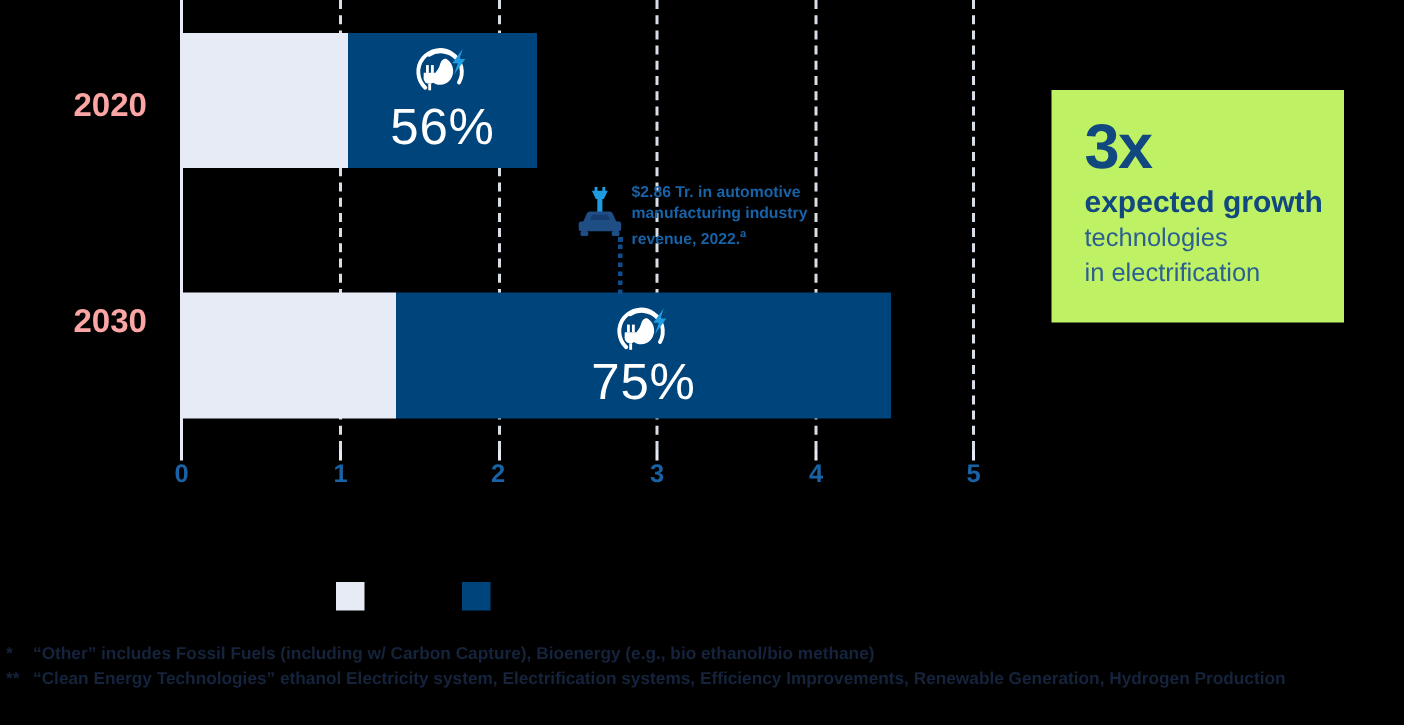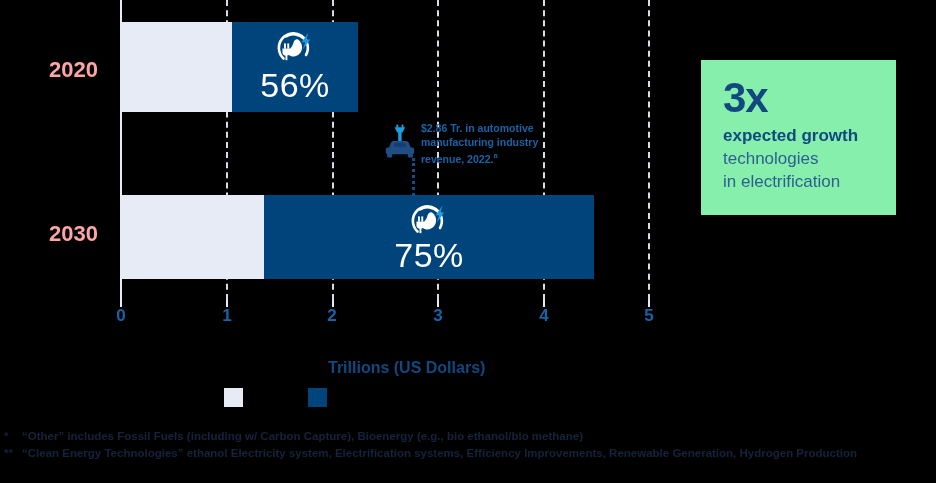--- a/index.html
+++ b/index.html
@@ -156,33 +156,33 @@
     white-space: nowrap;
   }
 
   
   #callout {
     position: absolute;
     left: 701px;
     top: 60px;
     width: 195px;
     height: 155px;
-    background: #86efac;
+    background: #bef264;
     box-sizing: border-box;
     padding: 16px 0 0 22px;
   }
   #callout .big {
     font-size: 42px;
     font-weight: 700;
     color: #10487f;
     line-height: 44px;
     letter-spacing: -1px;
   }
   #callout .sub-bold {
-    font-size: 17px;
+    font-size: 20px;
     font-weight: 700;
     color: #10487f;
     line-height: 23px;
     margin-top: 4px;
   }
   #callout .sub-reg {
     font-size: 17px;
     font-weight: 400;
     color: #2d6091;
     line-height: 23px;
@@ -255,21 +255,21 @@
           <rect x="13.3" y="15.4" width="1.9" height="5.2" fill="#ffffff"></rect>
           <rect x="11.5" y="27.8" width="1.9" height="4.4" fill="#ffffff"></rect>
 
           <path d="M34.5 4.5 L27.6 14.2 L31.3 14.2 L28.6 21.8 L36.2 11.4 L32.3 11.4 z" fill="#1f9ce0"></path>
         </svg>
       </span>
       <span class="seg-value" style="left:50%; top:44px; transform:translateX(-50%);">56%</span>
     </div>
   </div>
 
-  <div class="year-label" style="left:49px; top:201px;margin-top:20px;">2030</div>
+  <div class="year-label" style="left:49px; top:201px;">2030</div>
 
   <div class="bar-row" style="left:121px; top:195px; width:528px; height:84px;">
     <div class="seg other" style="left:0px; width:143px;"></div>
     <div class="seg clean" style="left:143px; width:330px;">
       <span class="bar-icon" style="left:50%; top:6px; transform:translateX(-50%);">
         <svg width="42" height="38" viewBox="0 0 42 38" aria-hidden="true">
           <path d="M9.5 30.5 A14.5 14.5 0 1 1 32 27" fill="none" stroke="#ffffff" stroke-width="2.6" stroke-linecap="round"></path>
           <path d="M30 10.5 A14.5 14.5 0 0 0 12 8.5" fill="none" stroke="#ffffff" stroke-width="2.6" stroke-linecap="round"></path>
           <path d="M24 11.5 c4.6 3.2 5.4 9.4 2.2 13.6 c-2.9 3.8 -8.2 4.6 -11.7 1.7 c-1.1 -0.9 -0.6 -2.6 0.5 -4.4 c1.6 -2.7 3.6 -4.4 4.3 -7.2 c0.4 -1.6 1.8 -5.1 4.7 -3.7 z" fill="#ffffff"></path>
           <path d="M8.5 20.5 h7.5 v3.6 a3.8 3.8 0 0 1 -3.8 3.8 h0 a3.8 3.8 0 0 1 -3.8 -3.8 z" fill="#ffffff"></path>
@@ -297,21 +297,20 @@
         <rect x="5.0" y="30.0" width="5.2" height="3.4" rx="1.1" fill="#1f4e85"></rect>
         <rect x="25.8" y="30.0" width="5.2" height="3.4" rx="1.1" fill="#1f4e85"></rect>
 
         <path d="M11.4 22.7 l1.5 -3.6 h10.1 l1.5 3.6 z" fill="#0c2f5c" opacity="0.55"></path>
       </svg>
     </span>
     <div class="anno-text"><span>$2.86 Tr. in automotive manufacturing industry revenue, 2022.</span><sup>a</sup></div>
   </div>
   <div class="anno-leader"></div>
 
-  <div id="axis-title">Trillions (US Dollars)</div>
 
   <div class="legend-item" style="left:224px;">
     <span class="legend-swatch" style="background:#e6ebf5;"></span>
     <span class="legend-label">Other*</span>
   </div>
   <div class="legend-item" style="left:308px;">
     <span class="legend-swatch" style="background:#00447c;"></span>
     <span class="legend-label">Clean Energy Technologies**</span>
   </div>
 

